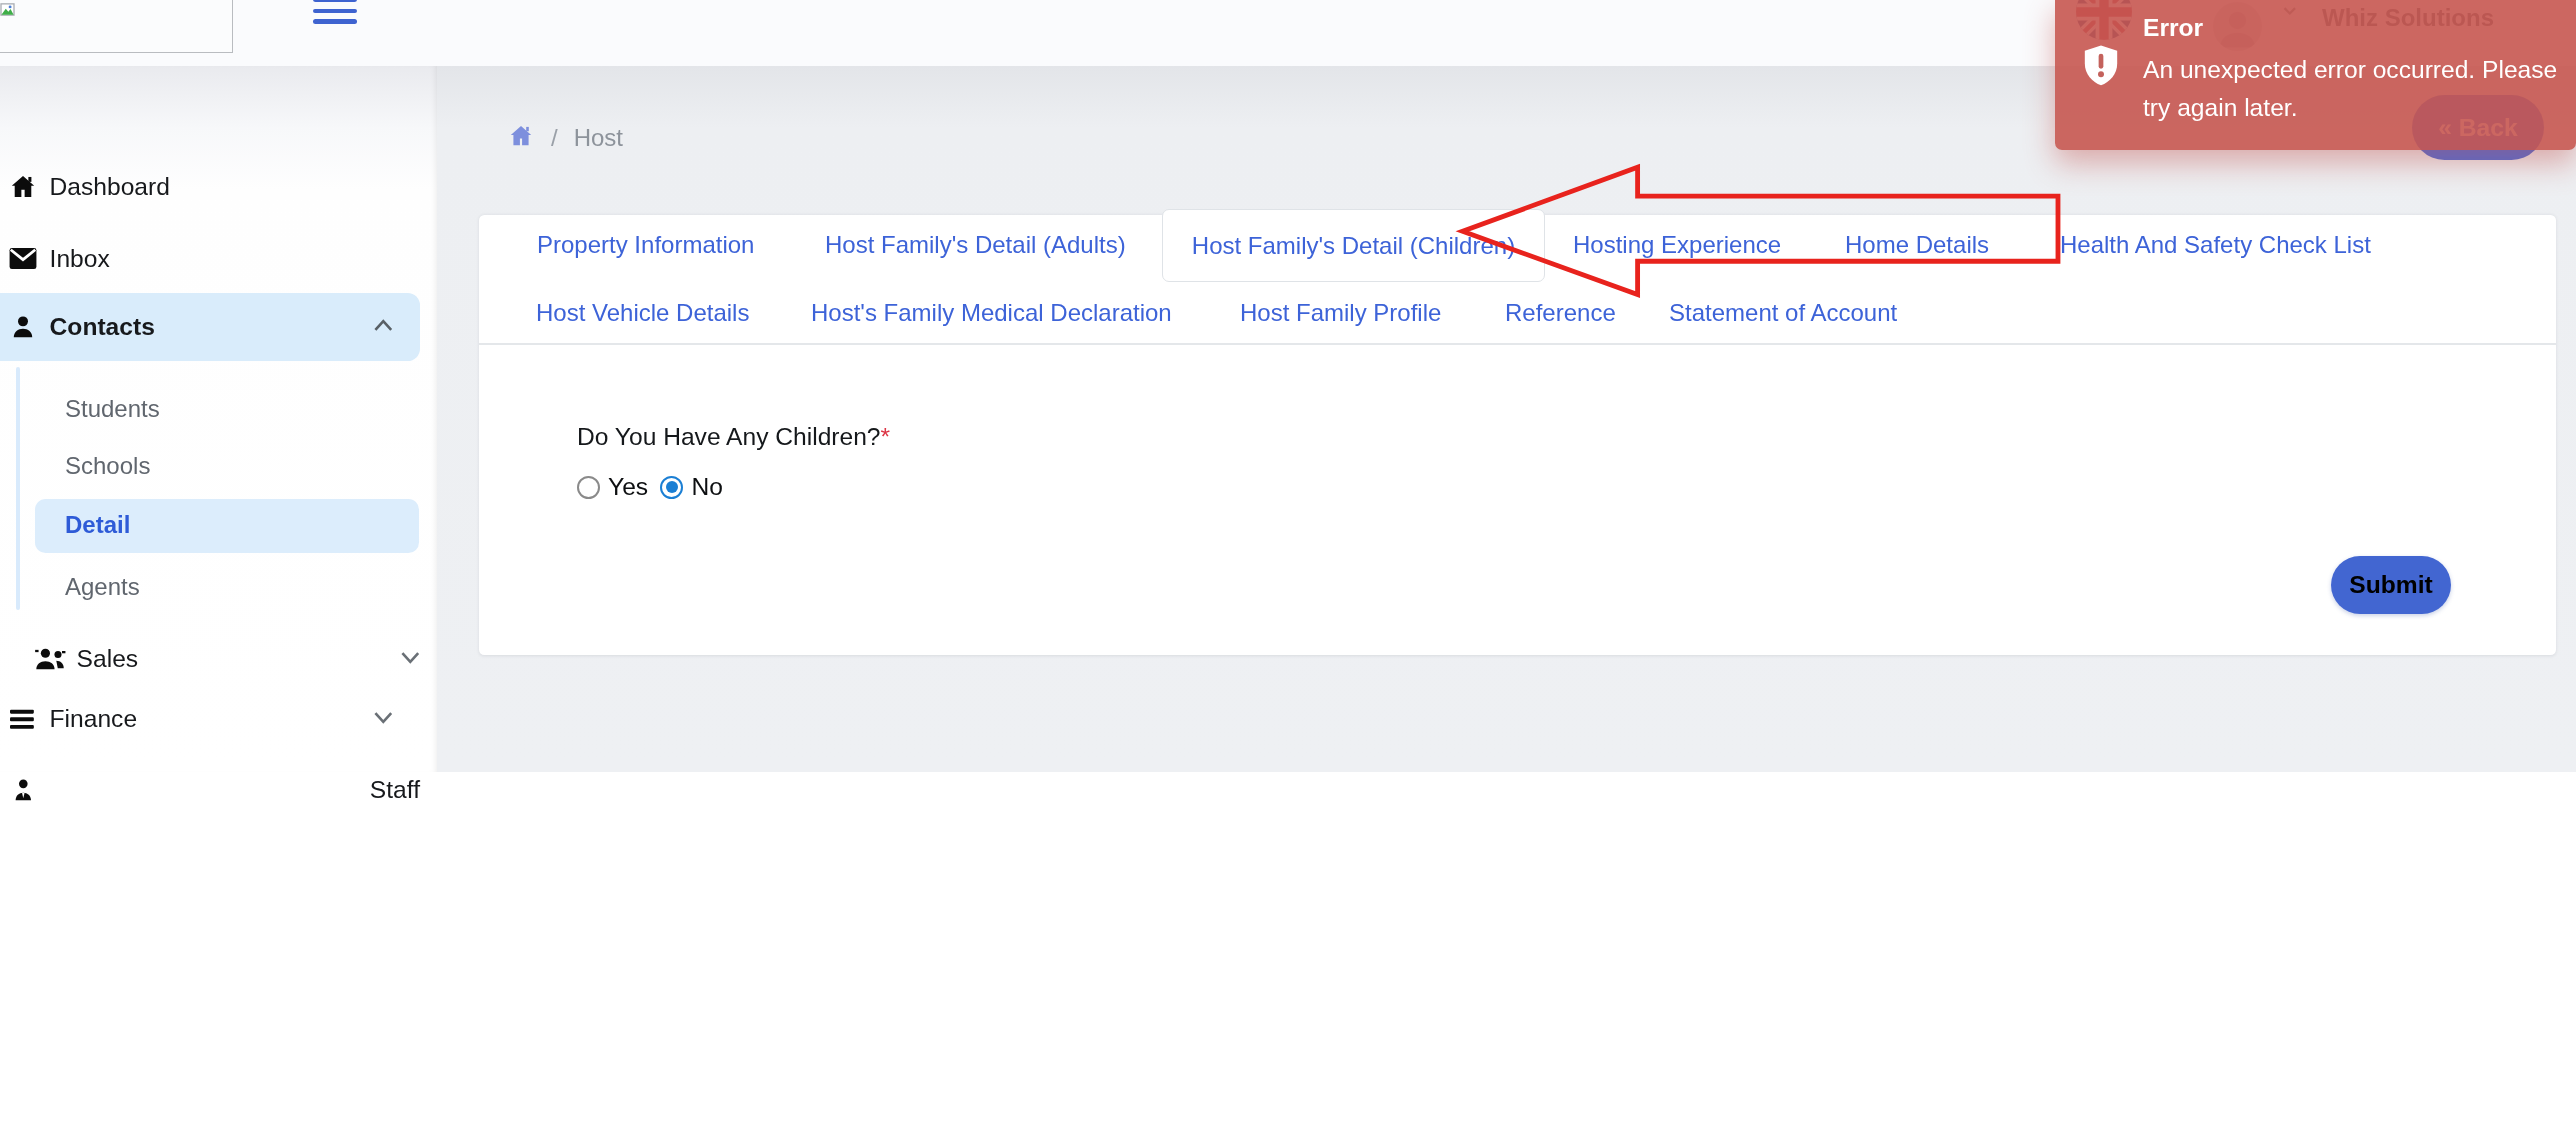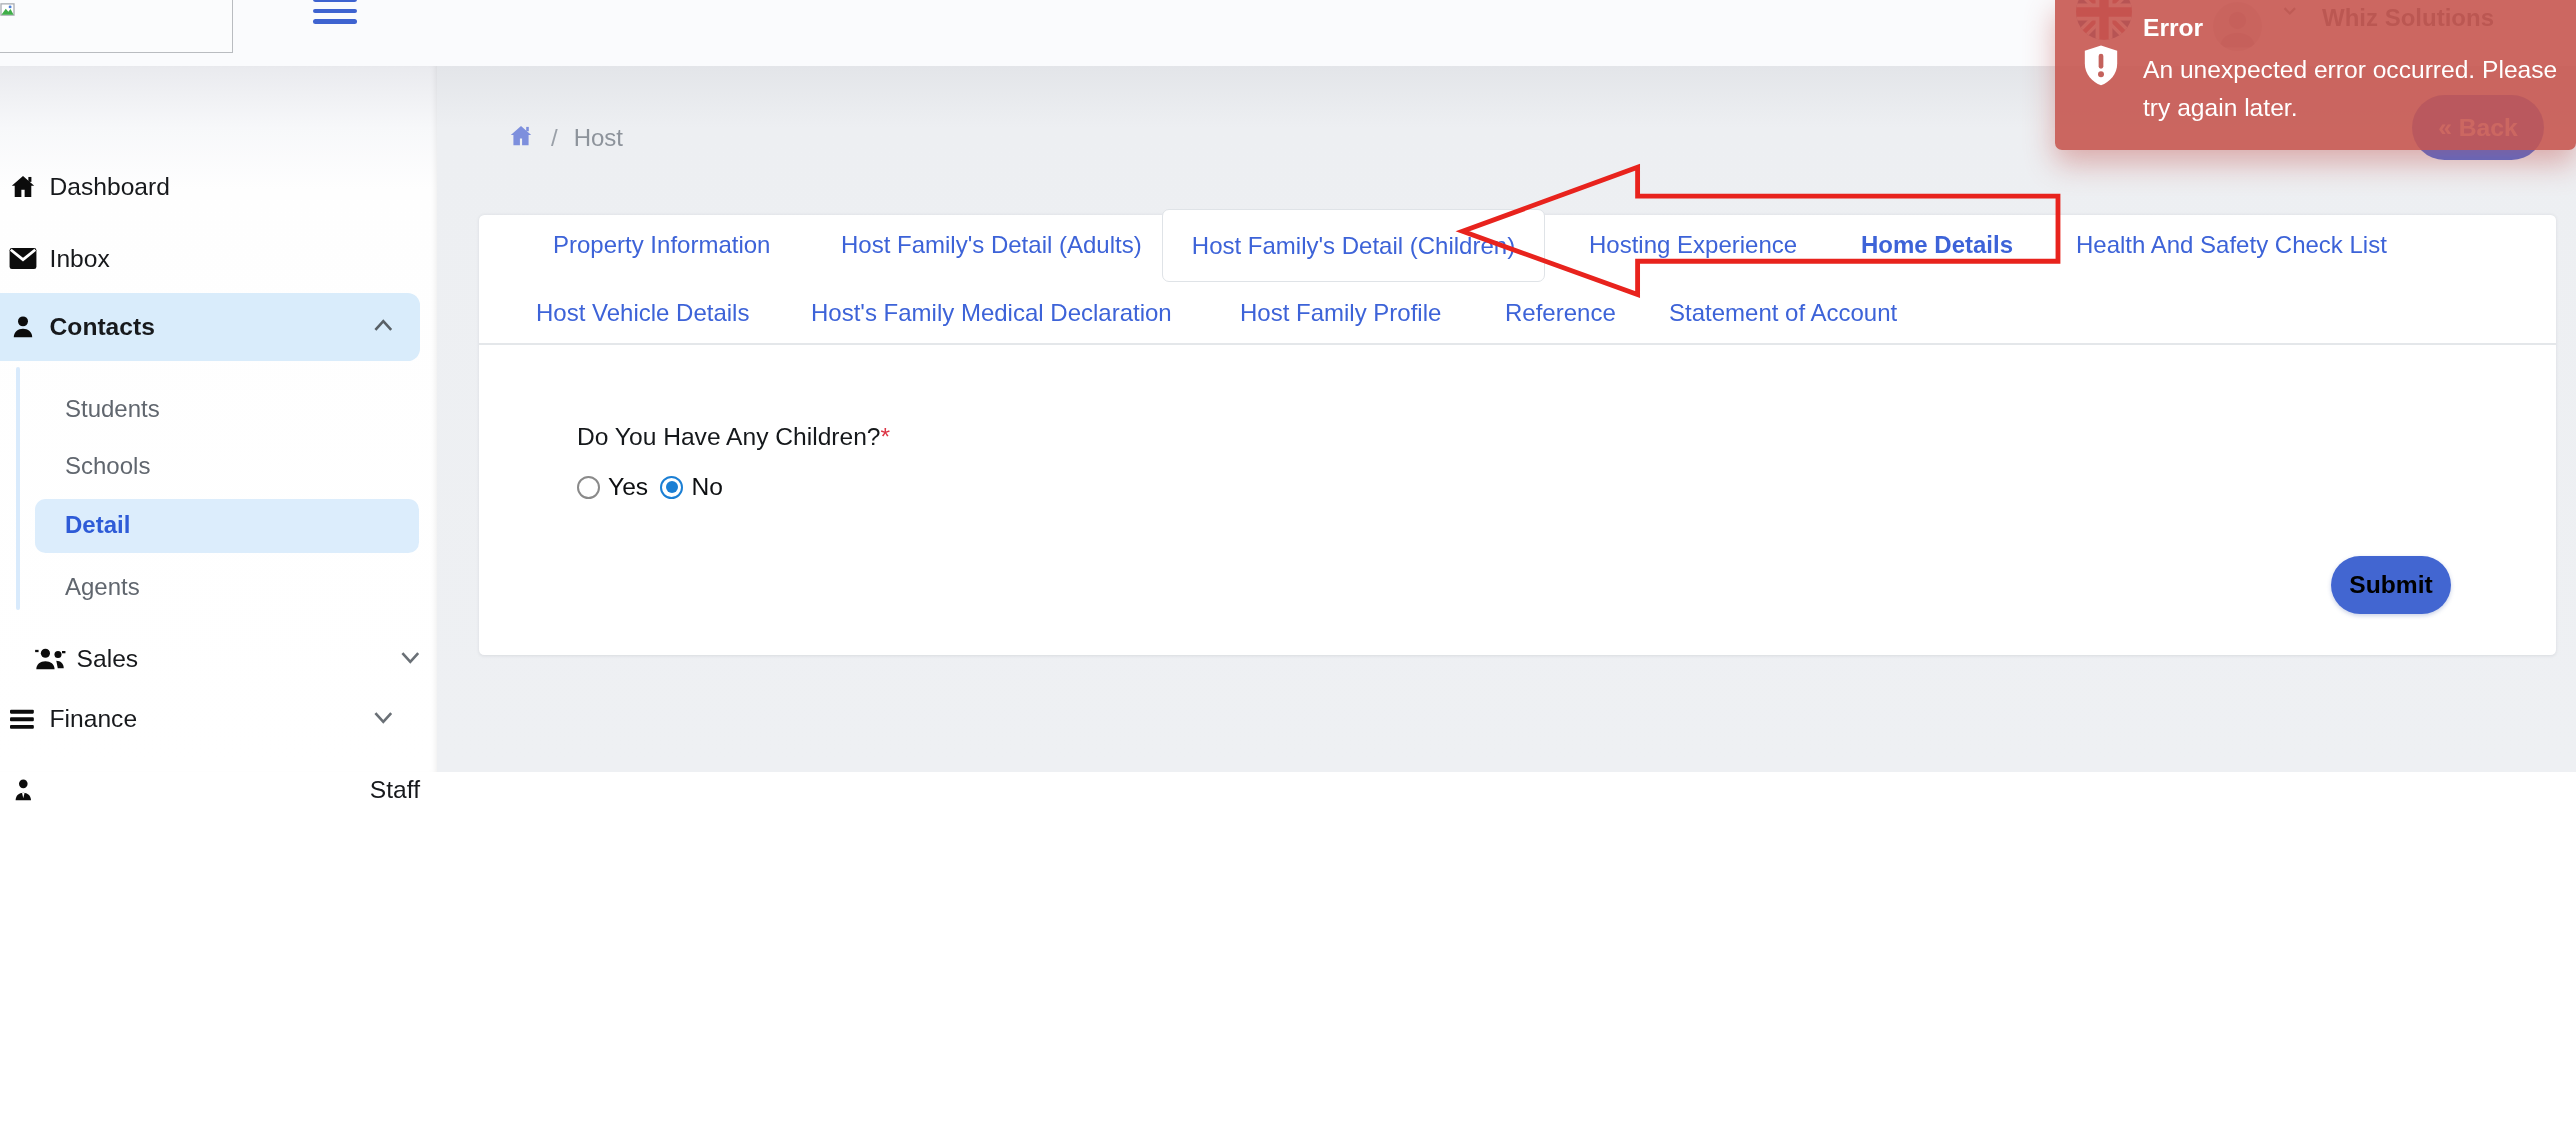--- a/index.html
+++ b/index.html
@@ -42,21 +42,21 @@
   #content{position:absolute;left:437px;top:66px;width:2139px;height:706px;
            background:linear-gradient(#e3e5e9 0px,#edeff2 62px,#eef0f3);}
   #breadcrumb{position:absolute;left:507px;top:123px;display:flex;align-items:center;gap:16px;}
   #breadcrumb .sep{font-size:24px;color:#9aa0a8;}
   #breadcrumb .cur{font-size:24px;color:#8d939b;}
 
   #card{position:absolute;left:479px;top:215px;width:2077px;height:440px;background:#fff;
         border-radius:5.3px;box-shadow:0 0.9px 3.5px rgba(30,40,60,.10);}
   #tabstrip-border{position:absolute;left:479px;top:343px;width:2077px;height:1.8px;background:#e4e7ea;}
   .tab{position:absolute;font-size:24px;color:#3d63d8;text-decoration:none;cursor:pointer;white-space:nowrap;}
-  .tab.r1{top:231px;margin-left:16px;} .tab.r2{top:299px;}
+  .tab.r1{top:231px;} .tab.r2{top:299px;}
   #active-tab-box{position:absolute;left:1162px;top:209px;width:383px;height:73px;background:#fff;
                   border:1.8px solid #dfe3e7;border-radius:7px;box-sizing:border-box;
                   display:flex;align-items:center;justify-content:center;}
   #active-tab-box .tab{position:static;}
 
   #question{position:absolute;left:577px;top:423px;font-size:24.6px;color:#15181b;}
   #question .req{color:#dc3545;}
   #radio-row{position:absolute;left:577px;top:473px;display:flex;align-items:center;}
   .radio{width:23px;height:23px;border-radius:50%;box-sizing:border-box;background:#fff;cursor:pointer;}
   .radio.off{border:2.2px solid #8a8a8a;}
@@ -249,21 +249,21 @@
 
   <div id="card"></div>
   <div id="tabstrip-border"></div>
 
   <a class="tab r1" style="left:537px;">Property Information</a>
   <a class="tab r1" style="left:825px;">Host Family's Detail (Adults)</a>
   <div id="active-tab-box">
     <a class="tab">Host Family's Detail (Children)</a>
   </div>
   <a class="tab r1" style="left:1573px;">Hosting Experience</a>
-  <a class="tab r1" style="left:1845px;font-weight:bold;">Home Details</a>
+  <a class="tab r1" style="left:1845px;">Home Details</a>
   <a class="tab r1" style="left:2060px;">Health And Safety Check List</a>
 
   <a class="tab r2" style="left:536px;">Host Vehicle Details</a>
   <a class="tab r2" style="left:811px;">Host's Family Medical Declaration</a>
   <a class="tab r2" style="left:1240px;">Host Family Profile</a>
   <a class="tab r2" style="left:1505px;">Reference</a>
   <a class="tab r2" style="left:1669px;">Statement of Account</a>
 
   <div id="question">
     <span>Do You Have Any Children?</span><span class="req">*</span>

